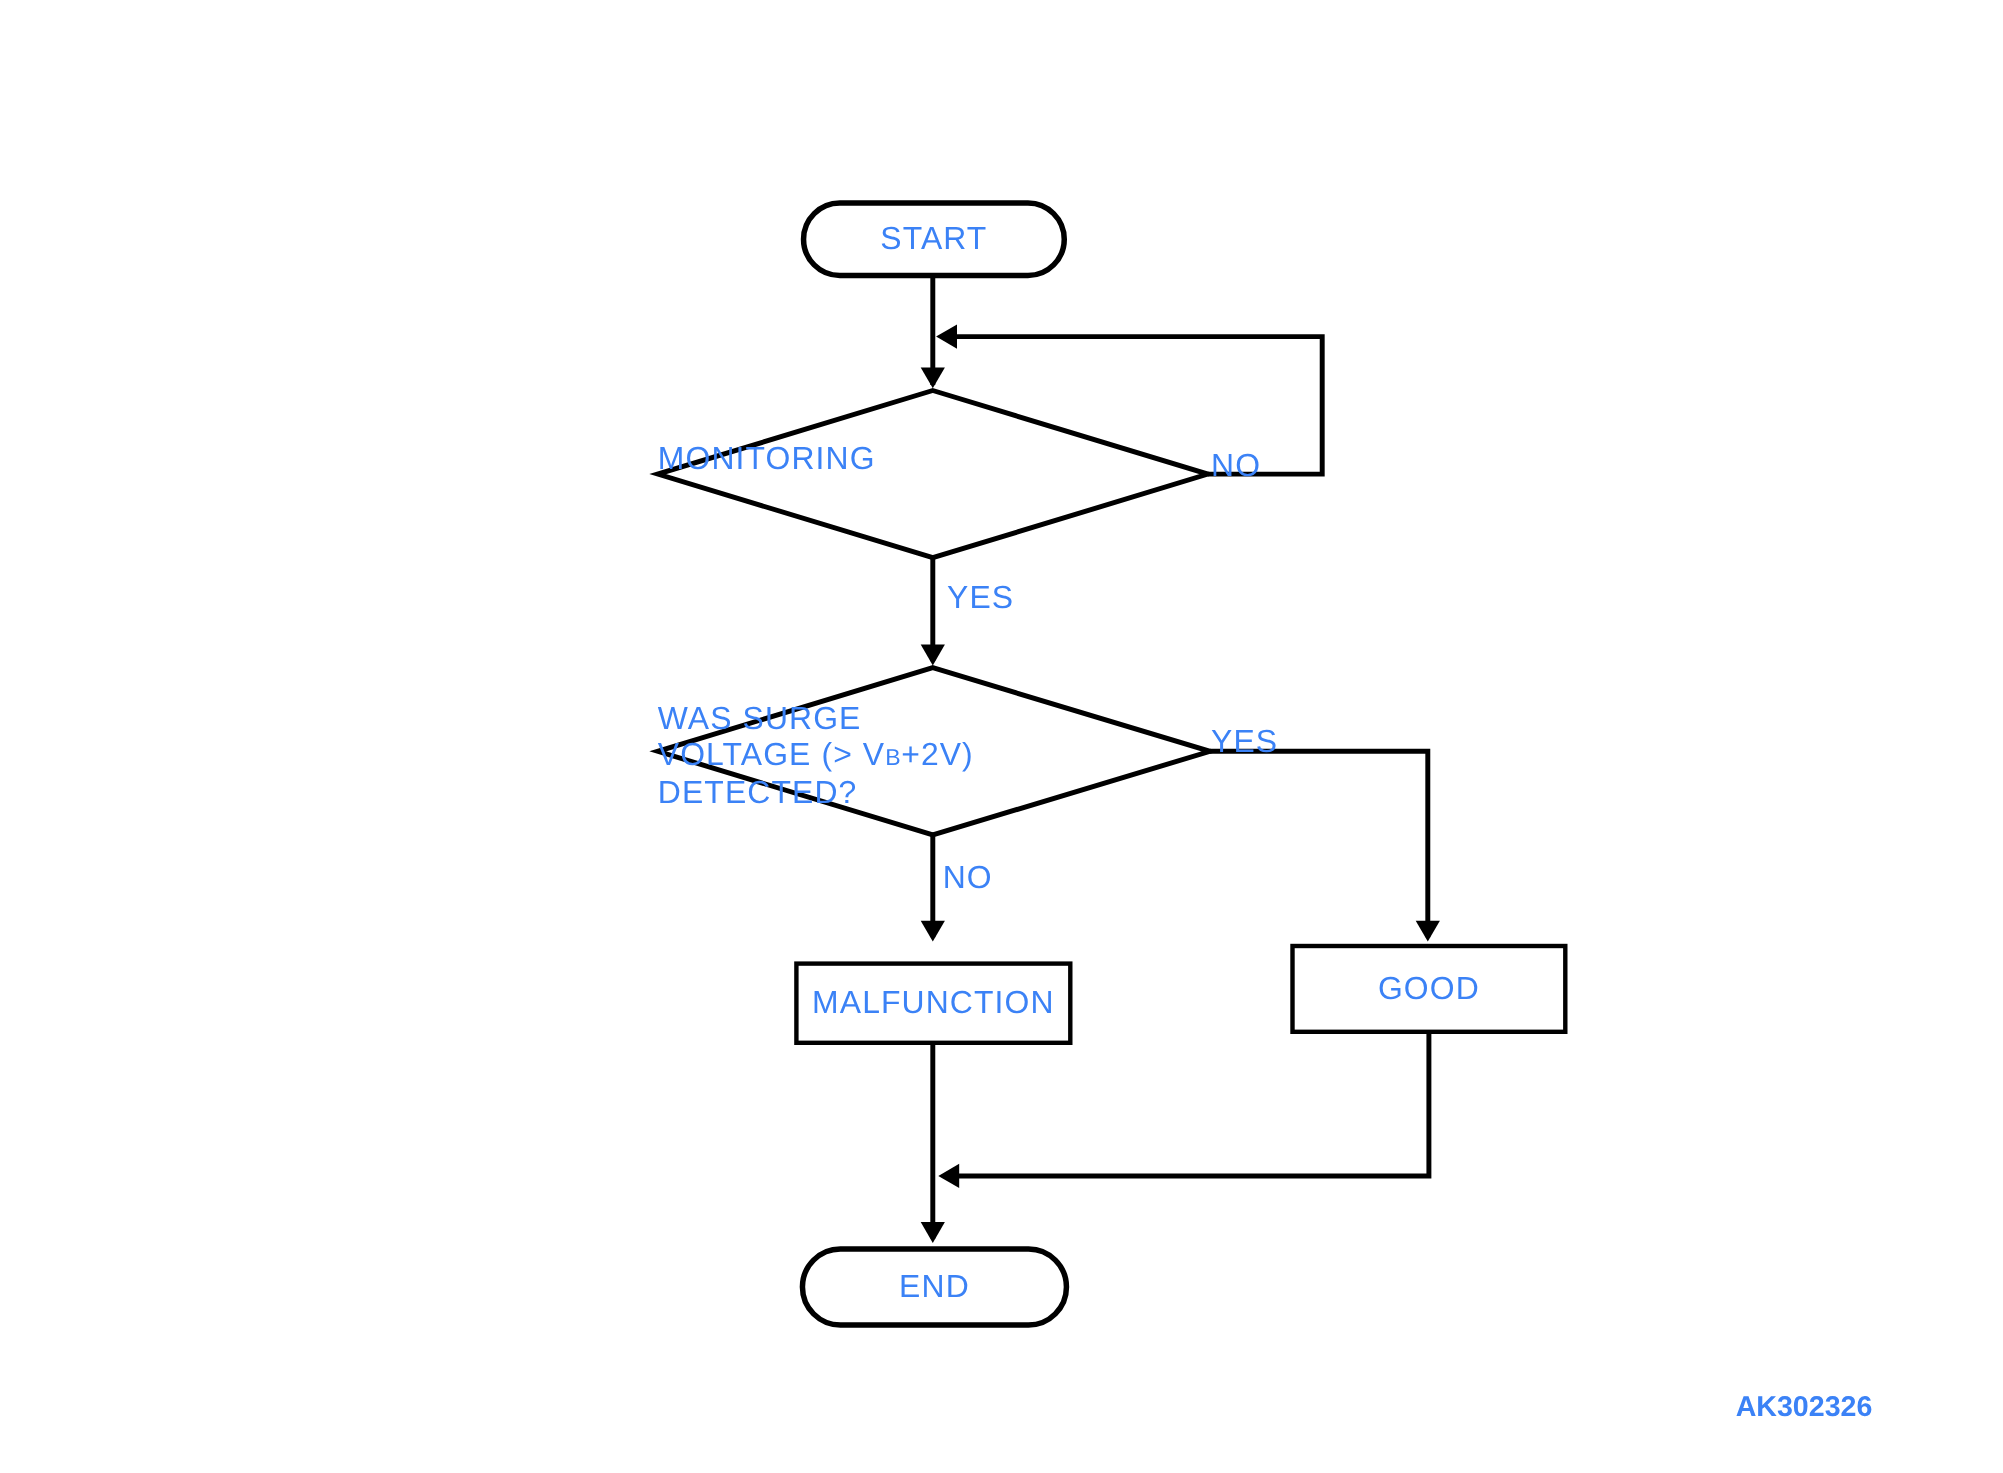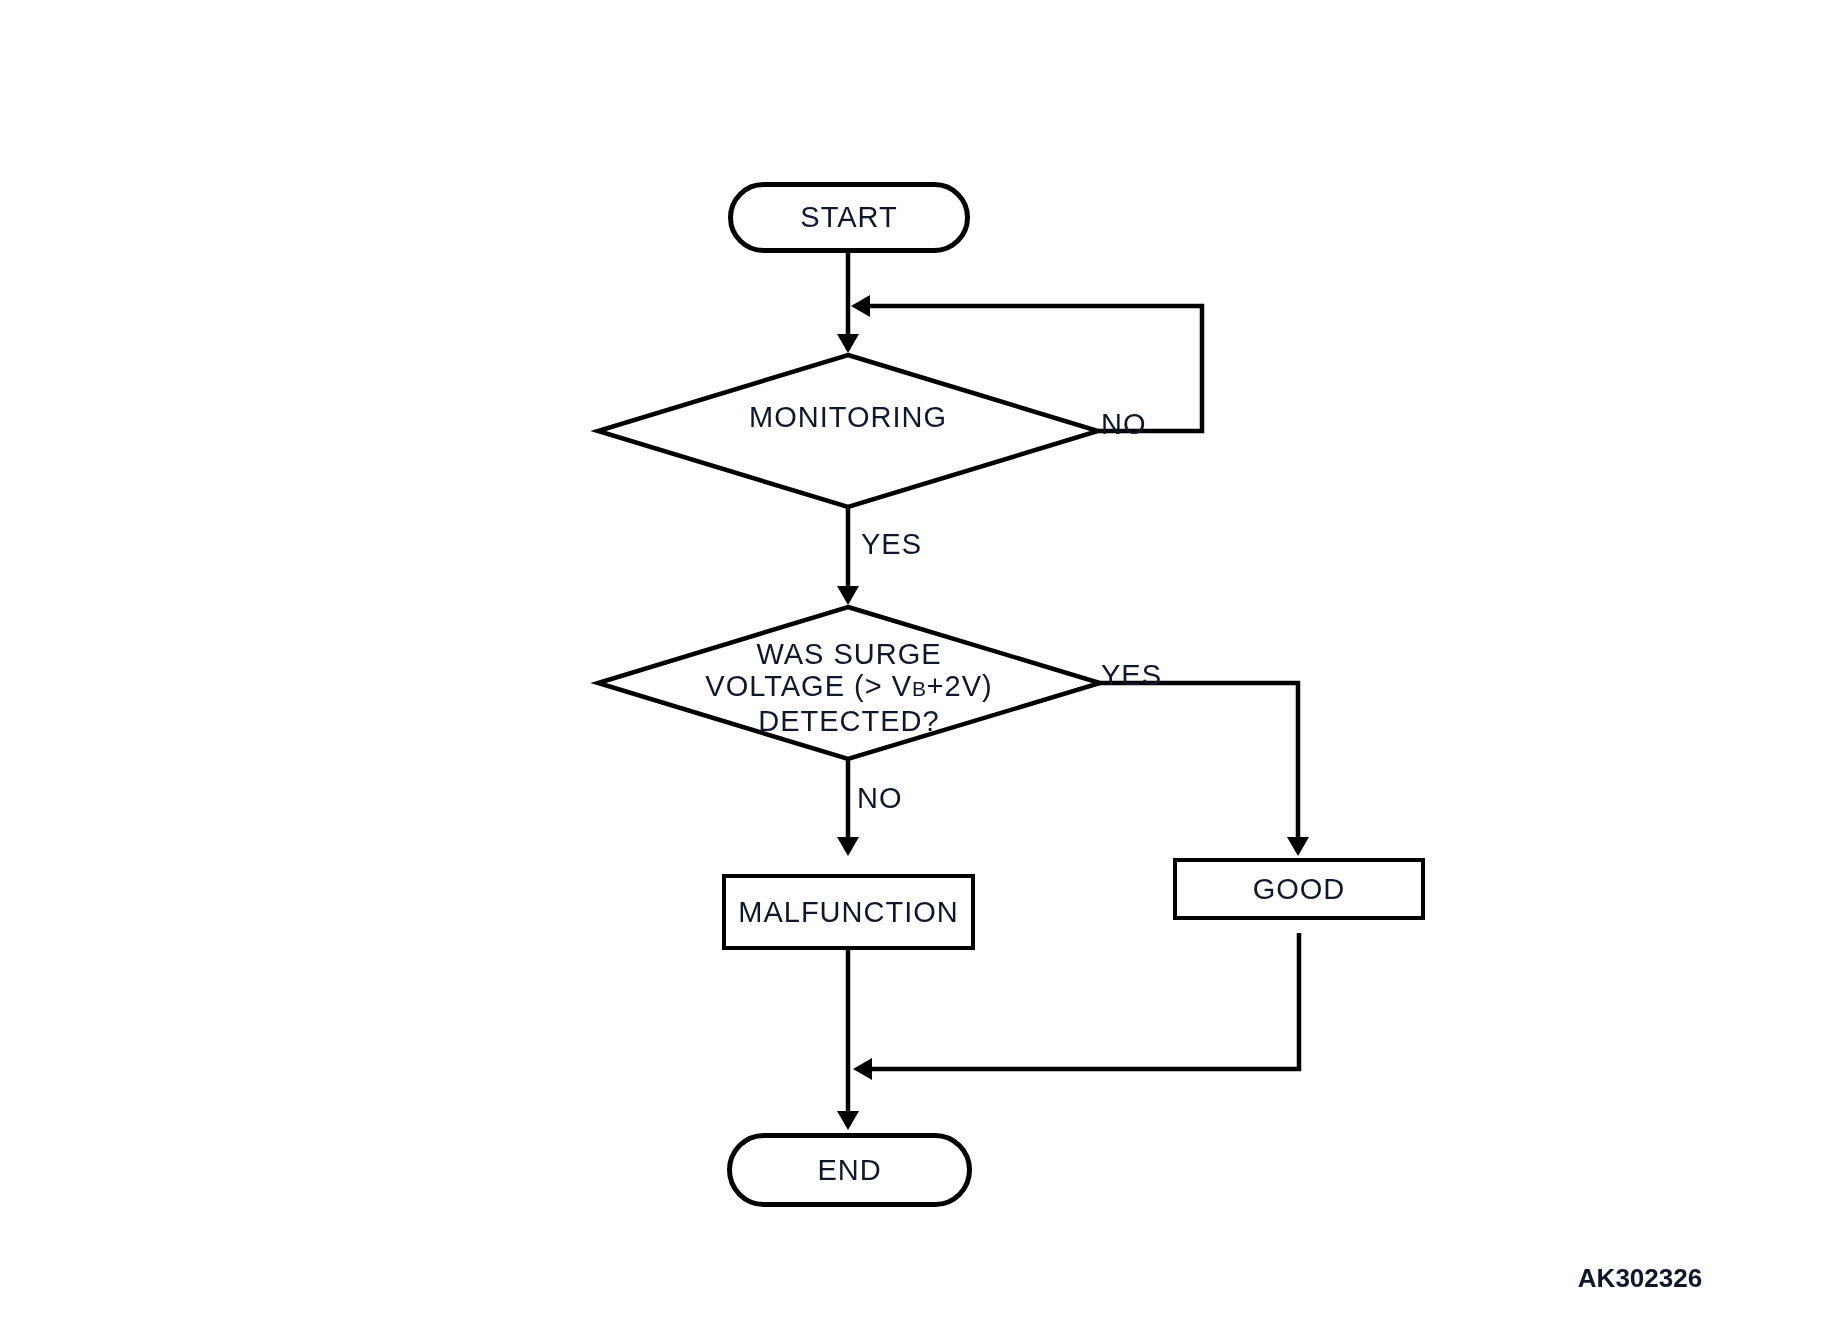--- a/index.html
+++ b/index.html
@@ -6,21 +6,21 @@
     margin: 0;
     padding: 0;
     background: #ffffff;
   }
   .canvas {
     position: relative;
     width: 1821px;
     height: 1339px;
     background: #ffffff;
     font-family: "Liberation Sans", "DejaVu Sans", sans-serif;
-    color: #0f172a;
+    color: #3b82f6;
     overflow: hidden;
   }
   .wires {
     position: absolute;
     left: 0;
     top: 0;
     width: 1821px;
     height: 1339px;
   }
   .node {
@@ -34,21 +34,21 @@
     font-size: 29px;
     letter-spacing: 1px;
     white-space: nowrap;
   }
   .stadium {
     border-width: 5px;
     border-radius: 37px;
   }
   .dtext {
     position: absolute;
-    text-align: center;
+    text-align: left;
     font-size: 29px;
     line-height: 32px;
     letter-spacing: 1px;
     white-space: nowrap;
   }
   .dtext .subv {
     font-size: 21px;
     letter-spacing: 0.5px;
   }
   .edge-label {
@@ -103,21 +103,21 @@
   </div>
 
   <div class="node stadium" style="left:727px; top:1133px; width:245px; height:74px;">
     <span>END</span>
   </div>
 
   <div class="node" style="left:722px; top:858px; width:253px; height:76px;margin-top:16px;">
     <span>MALFUNCTION</span>
   </div>
 
-  <div class="node" style="left:1173px; top:858px; width:252px; height:62px;">
+  <div class="node" style="left:1173px; top:858px; width:252px; height:82px;">
     <span>GOOD</span>
   </div>
 
   <div class="dtext" style="left:598px; top:401px; width:500px;">
     <div>MONITORING</div>
   </div>
 
   <div class="dtext" style="left:598px; top:638px; width:502px;">
     <div>WAS SURGE</div>
     <div><span>VOLTAGE (&gt; V</span><span class="subv">B</span><span>+2V)</span></div>

